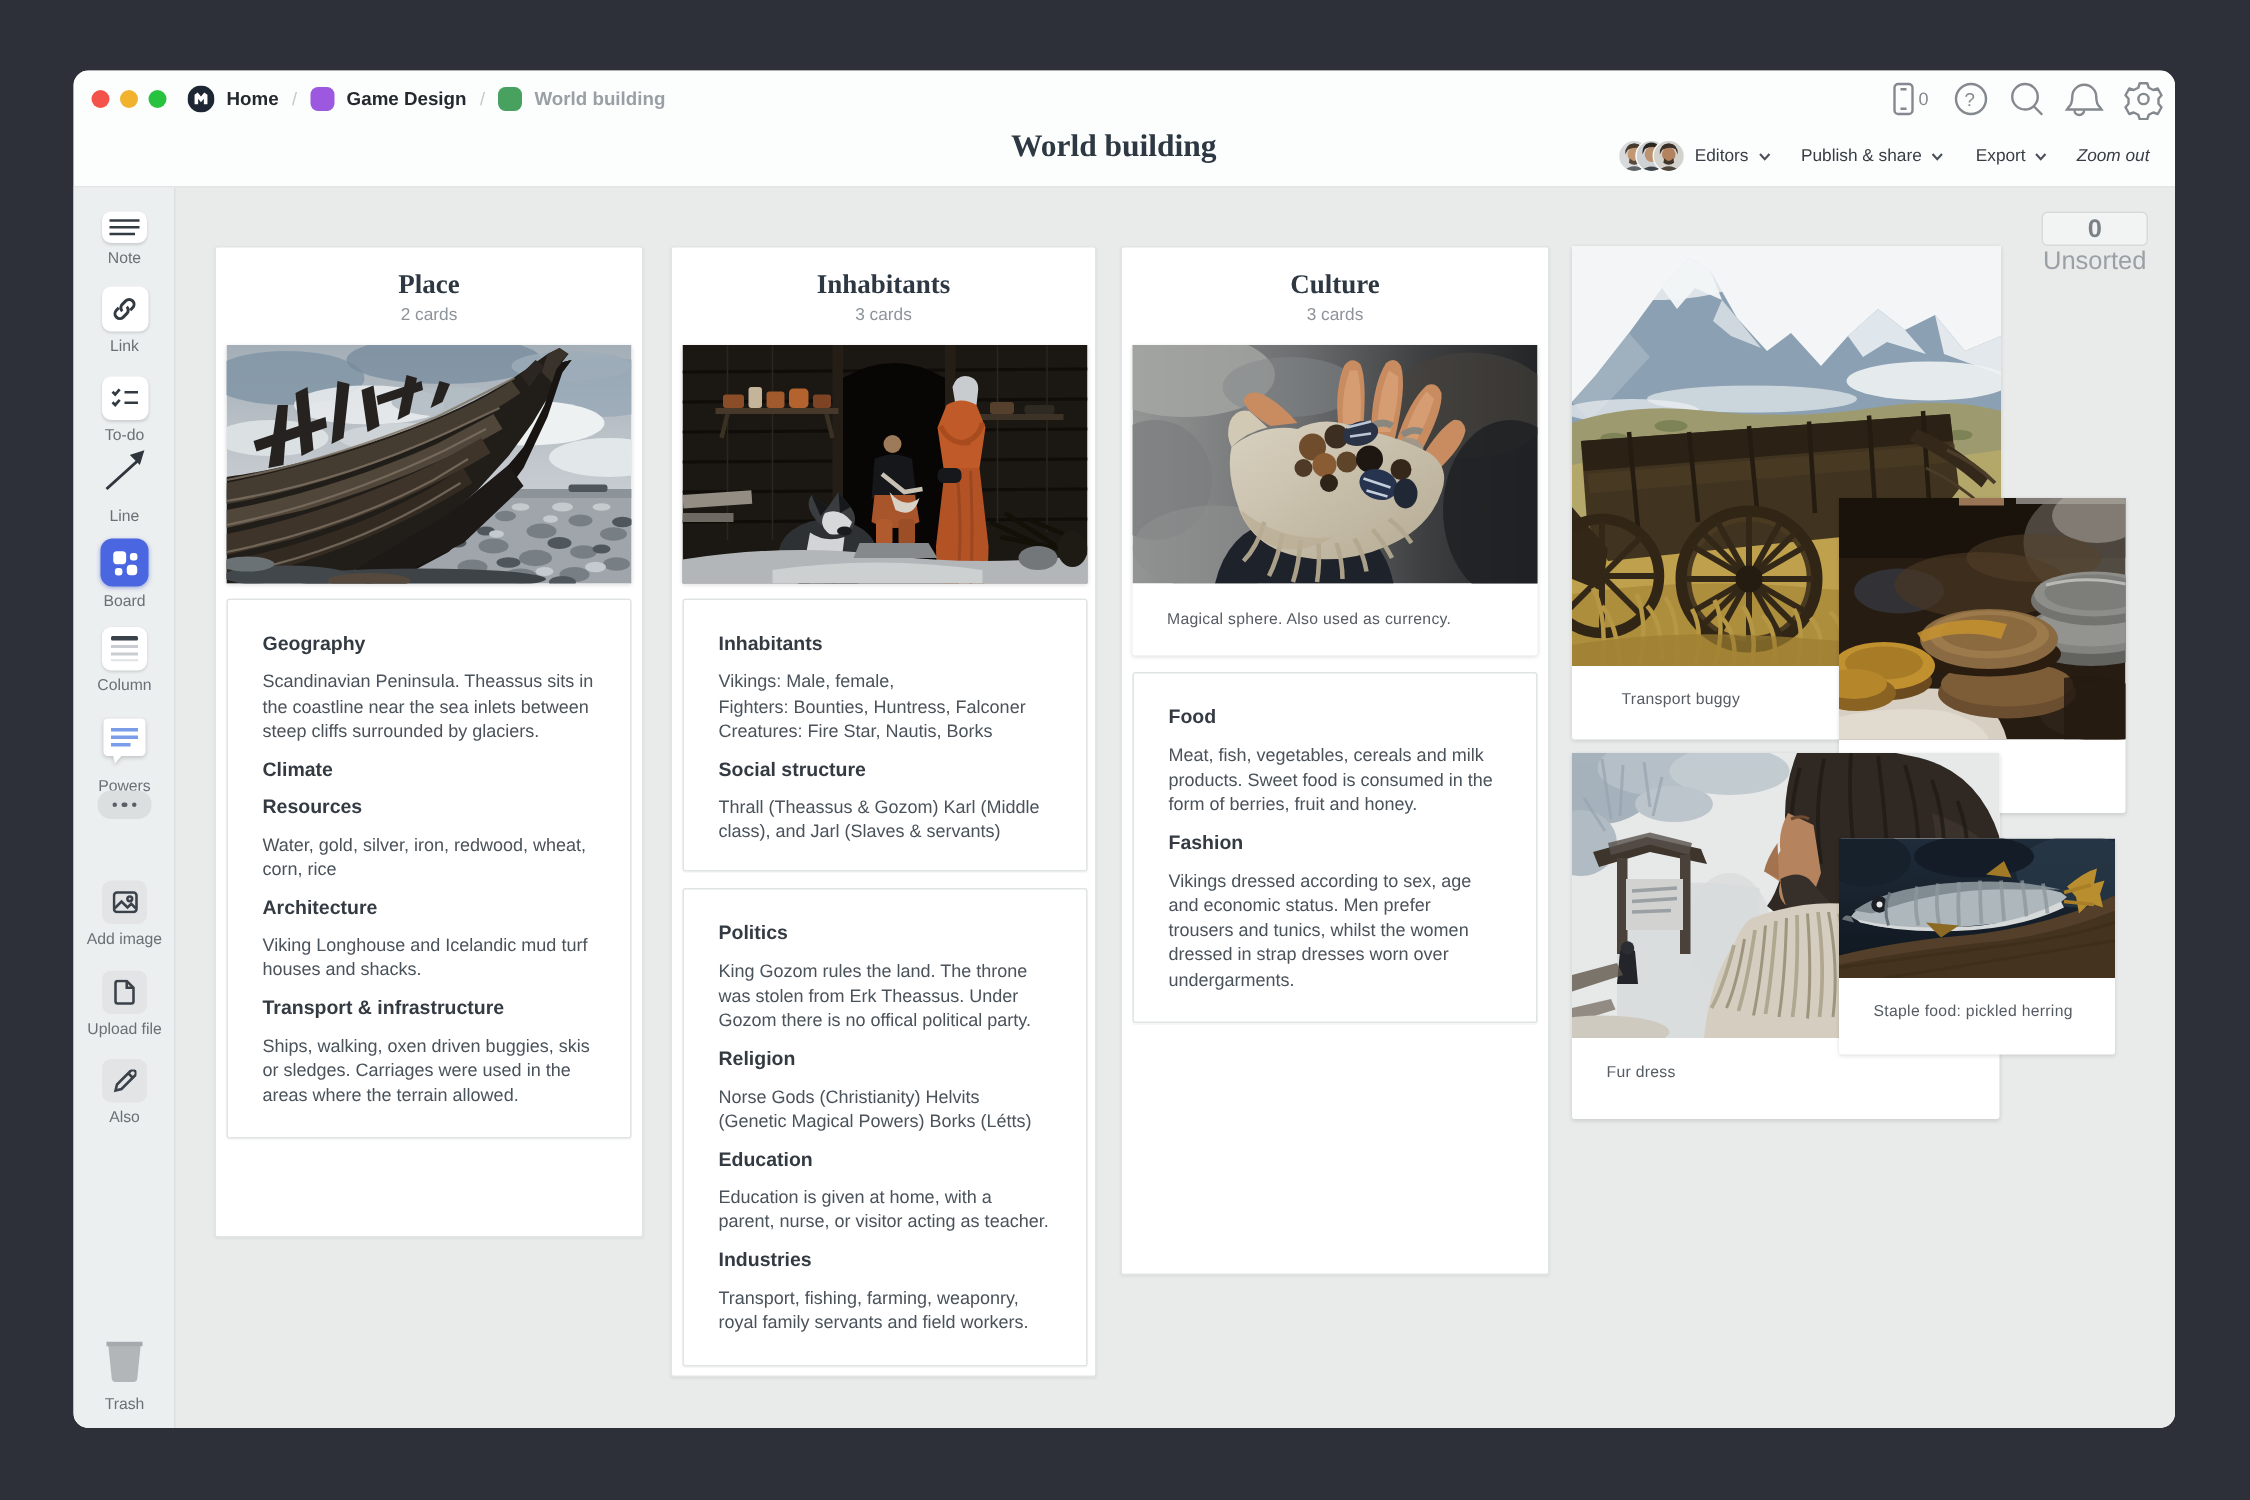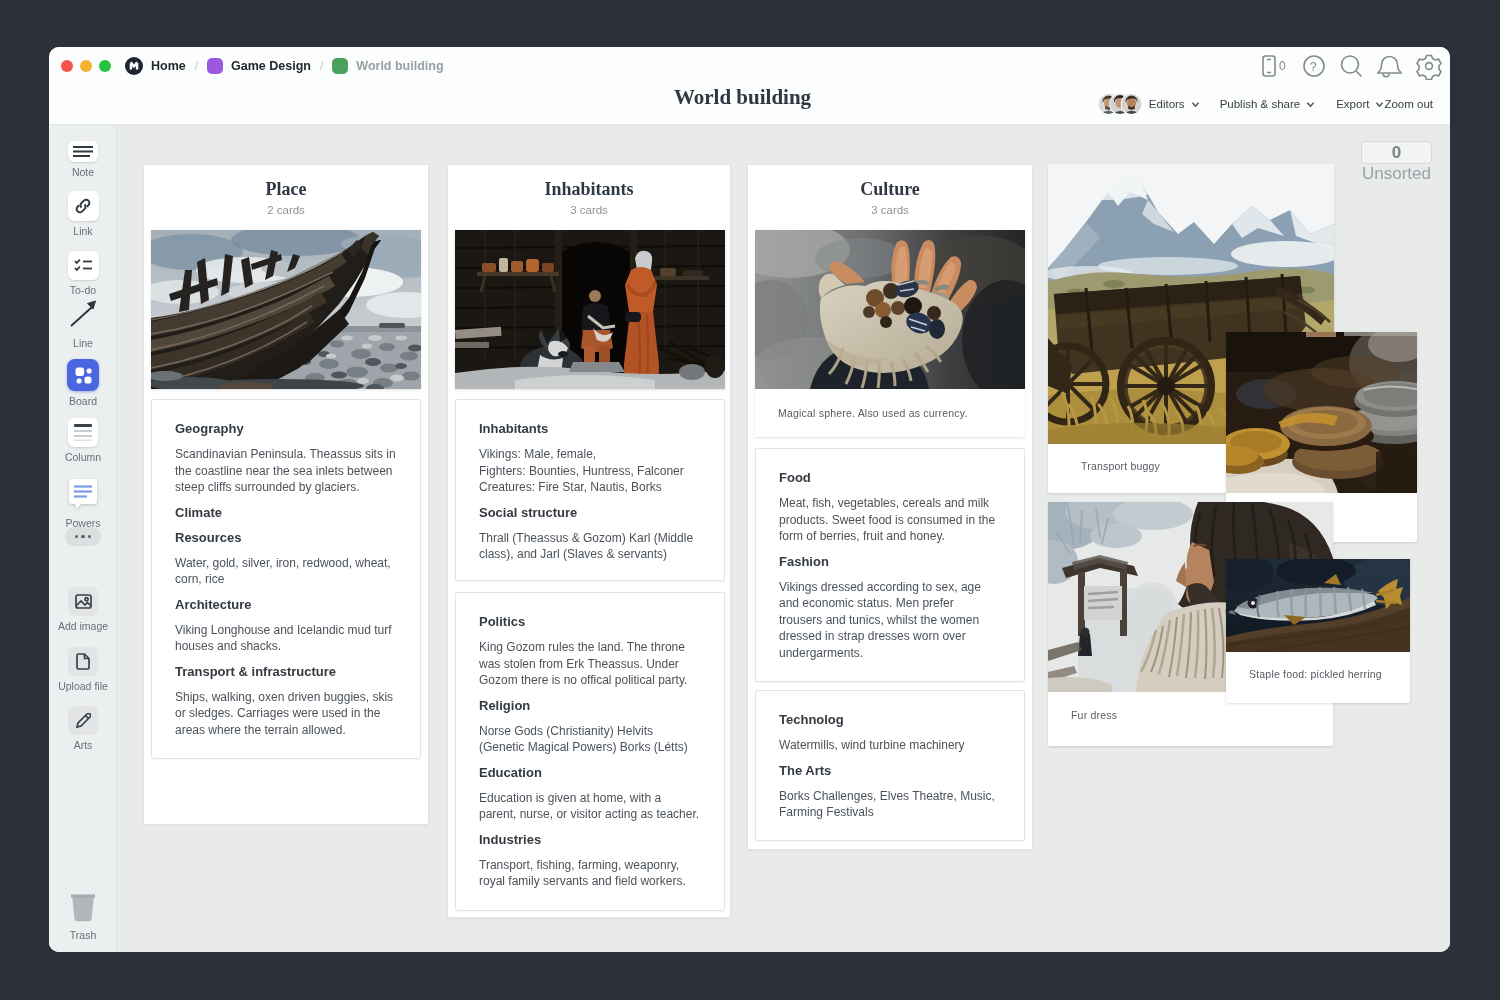--- a/index.html
+++ b/index.html
@@ -108,21 +108,21 @@
           <path d="M1.5 3 L5 6.8 L8.5 3"></path>
         </svg>
       <span style="margin-left:20px;">Publish &amp; share</span>
         <svg class="chev" viewBox="0 0 10 10" fill="none" stroke="#4a5158" stroke-width="1.6">
           <path d="M1.5 3 L5 6.8 L8.5 3"></path>
         </svg>
       <span style="margin-left:21px;">Export</span>
         <svg class="chev" viewBox="0 0 10 10" fill="none" stroke="#4a5158" stroke-width="1.6">
           <path d="M1.5 3 L5 6.8 L8.5 3"></path>
         </svg>
-      <span style="margin-right:17px;">Zoom out</span>
+      <span style="margin-left:19px; margin-right:17px;font-style:italic;">Zoom out</span>
     </div>
   </div>
   <div id="canvas">
     <div id="sidebar">
       <div class="tool" style="top:16px;">
         <div class="tbox" style="width:30px; height:21px;">
             <svg width="22" height="13" viewBox="0 0 22 13">
               <g stroke="#333b42" stroke-width="1.8">
                 <line x1="1" y1="2" x2="21" y2="2"></line>
                 <line x1="1" y1="6.5" x2="21" y2="6.5"></line>
@@ -222,21 +222,21 @@
           </div>
         <div class="lbl" style="margin-top:4px;">Upload file</div>
       </div>
       <div class="tool" style="top:581px;">
         <div class="tbox gray" style="width:30px; height:29px;">
             <svg width="16" height="16" viewBox="0 0 16 16" fill="none" stroke="#39414a" stroke-width="1.7">
               <path d="M2 14 l1 -4 L12 1 a1.8 1.8 0 0 1 3 3 L6 13 z"></path>
               <path d="M10.5 2.5 l3 3"></path>
             </svg>
           </div>
-        <div class="lbl" style="margin-top:4px;">Arts</div>
+        <div class="lbl" style="margin-top:4px;">Also</div>
       </div>
       <div class="tool" style="top:764px;">
         <svg width="34" height="34" viewBox="0 0 34 34">
             <path d="M6 6 h22 l-2.5 24 a2.5 2.5 0 0 1 -2.5 2.3 h-12 a2.5 2.5 0 0 1 -2.5 -2.3 z" fill="#b2b6b9"></path>
             <path d="M5 5.5 h24 v3 h-24 z" fill="#a5aaae"></path>
           </svg>
         <div class="lbl" style="margin-top:2px;">Trash</div>
       </div>
     </div>
     <div style="position:absolute; left:1312px; top:16px; width:71px; height:23px; background:#f2f3f3; border:1px solid #d7dadb; border-radius:4px; font-size:17px; line-height:21px; text-align:center;"><b style="color:#7a8187;">0</b> <span style="color:#9aa1a6;">Unsorted</span></div>
@@ -505,28 +505,20 @@
           <div class="cap" style="padding-top:18px;">Magical sphere. Also used as currency.</div>
         </div>
       <div class="card" style="top:283px;">
         <div class="pad">
           <h3 class="f">Food</h3>
           <p>Meat, fish, vegetables, cereals and milk<br>products. Sweet food is consumed in the<br>form of berries, fruit and honey.</p>
           <h3>Fashion</h3>
           <p>Vikings dressed according to sex, age<br>and economic status. Men prefer<br>trousers and tunics, whilst the women<br>dressed in strap dresses worn over<br>undergarments.</p>
         </div>
       </div>
-      <div class="card" style="top:525px;">
-        <div class="pad" style="padding-bottom:19px;">
-          <h3 class="f">Technolog</h3>
-          <p>Watermills, wind turbine machinery</p>
-          <h3>The Arts</h3>
-          <p>Borks Challenges, Elves Theatre, Music,<br>Farming Festivals</p>
-        </div>
-      </div>
     </div>
 
     <div class="imgcard" style="left:999px; top:39px; width:286px; height:329px;">
         <svg width="286" height="280" viewBox="0 0 286 280">
 <rect width="286" height="140" fill="#f3f5f6"></rect>
 <path d="M0 104 L16 86 L38 58 L60 28 L78 8 L92 16 L110 48 L130 70 L146 58 L166 80 L184 60 L204 42 L222 56 L242 46 L262 70 L286 60 V140 H0 Z" fill="#8ba0b2"></path>
 <path d="M60 28 L78 8 L92 16 L100 36 L82 28 L70 42 Z" fill="#eef2f4"></path>
 <path d="M100 36 L110 48 L126 68 L106 60 L94 50 Z" fill="#d6dee3" opacity=".9"></path>
 <path d="M184 60 L204 42 L222 56 L236 72 L210 64 L194 74 Z" fill="#e4ebef" opacity=".95"></path>
 <path d="M242 46 L262 70 L286 60 V86 L248 72 Z" fill="#ebf0f2" opacity=".9"></path>

